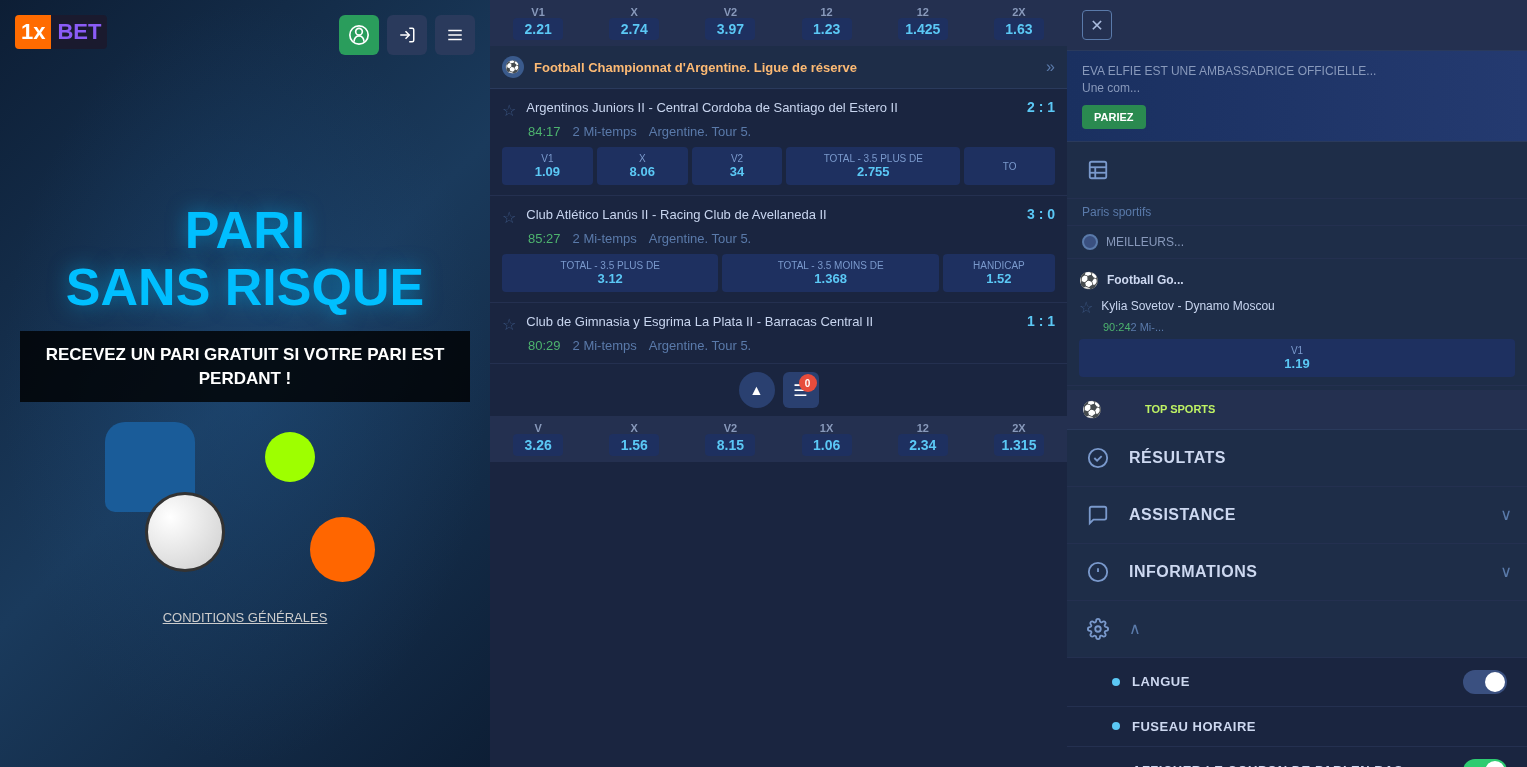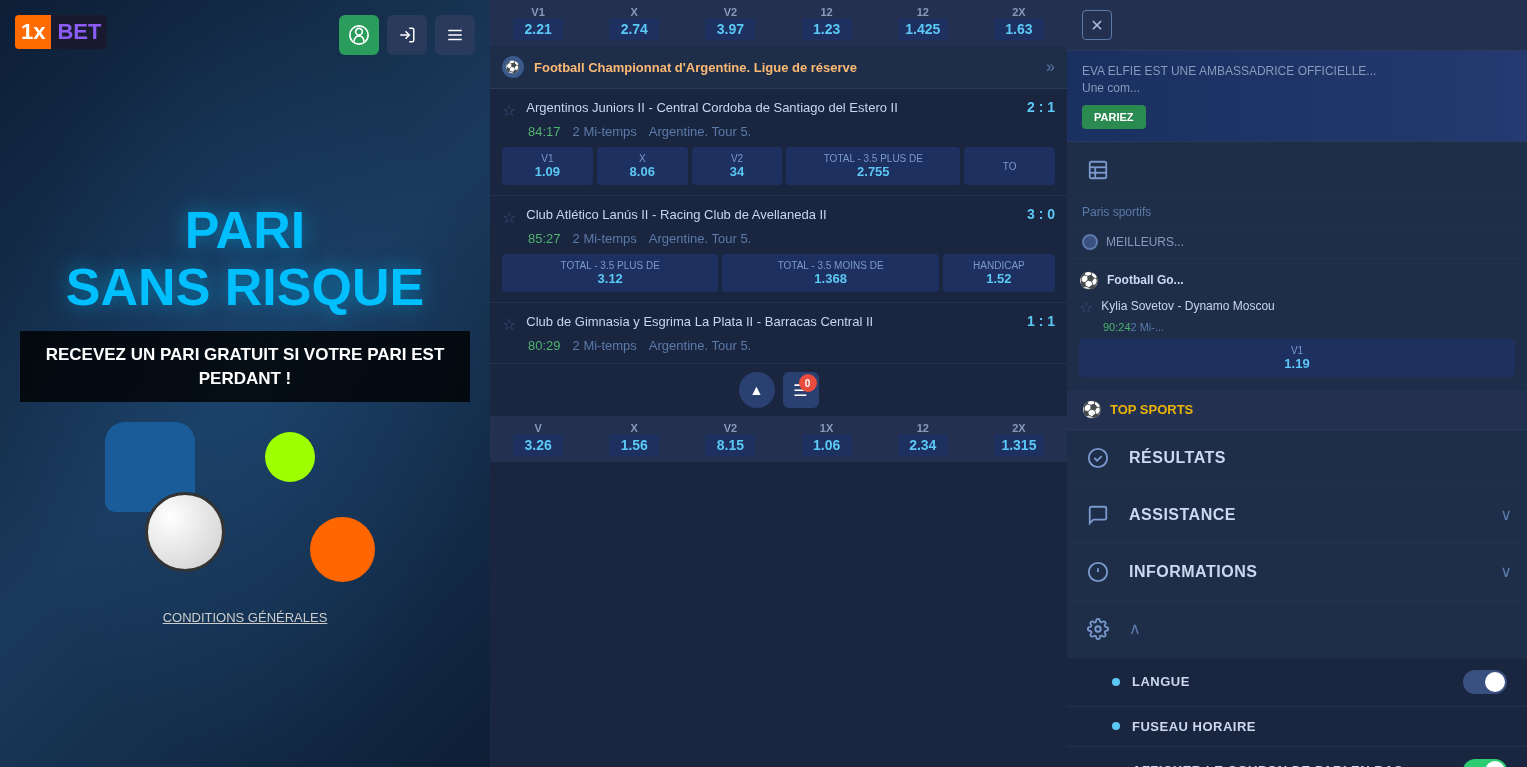--- a/index.html
+++ b/index.html
@@ -509,24 +509,25 @@
 
     .top-sports-row {
       display: flex;
       align-items: center;
       gap: 8px;
       padding: 10px 15px;
       background: #243050;
       border-bottom: 1px solid #2a3a5c;
     }
     .top-sports-label {
-      color: #eab308;
-      font-size: 13px;
+      color: #bef264;
+      font-size: 11px;
       font-weight: bold;
       text-transform: uppercase;
+      margin-left: 35px;
     }
 
     .paris-sportifs-row {
       padding: 6px 15px;
       color: #5a7aaa;
       font-size: 12px;
       background: #1e2d48;
       border-bottom: 1px solid #243050;
     }
 

